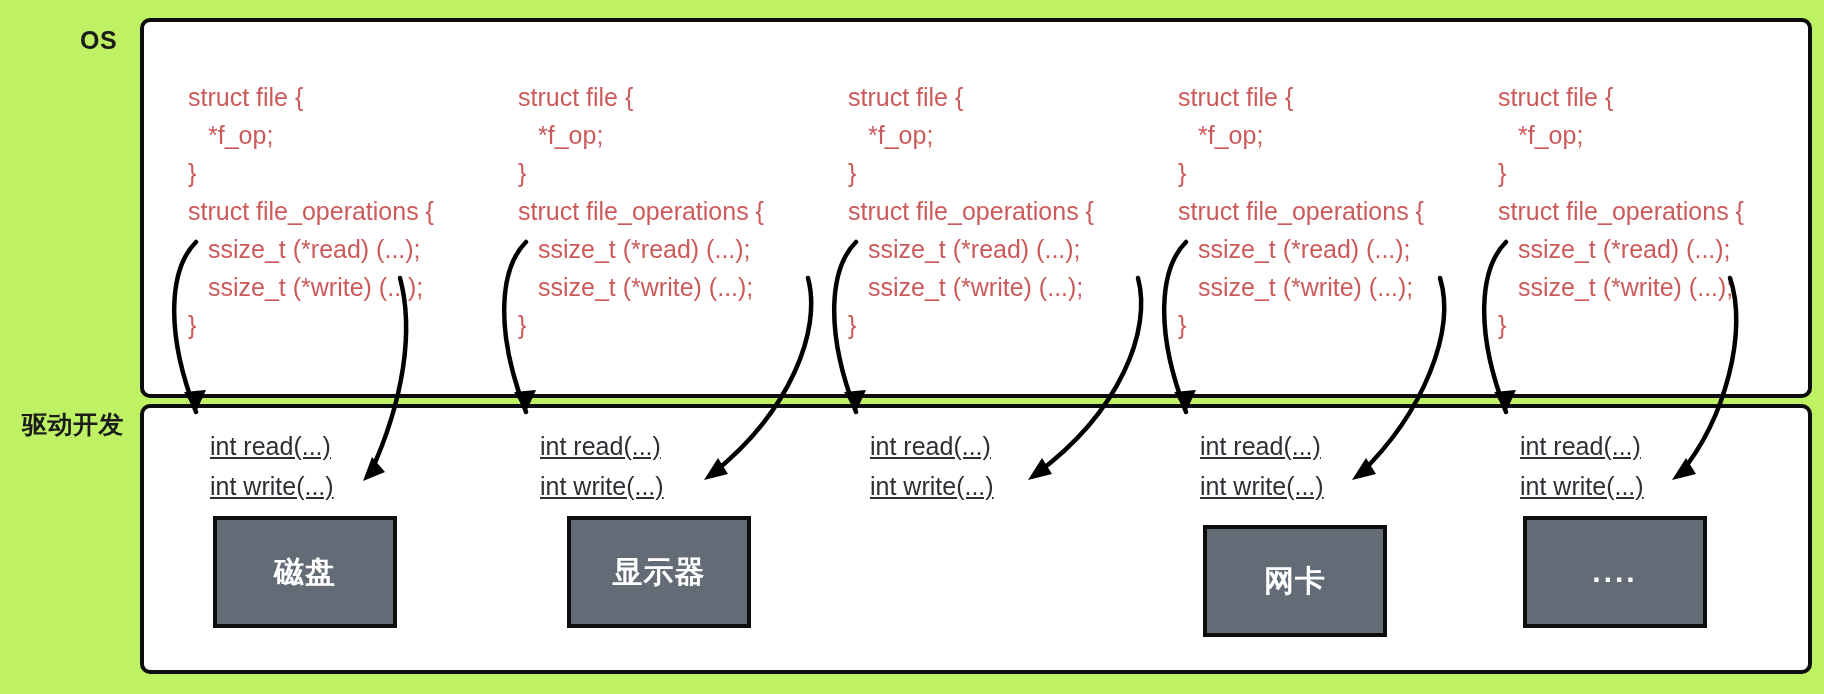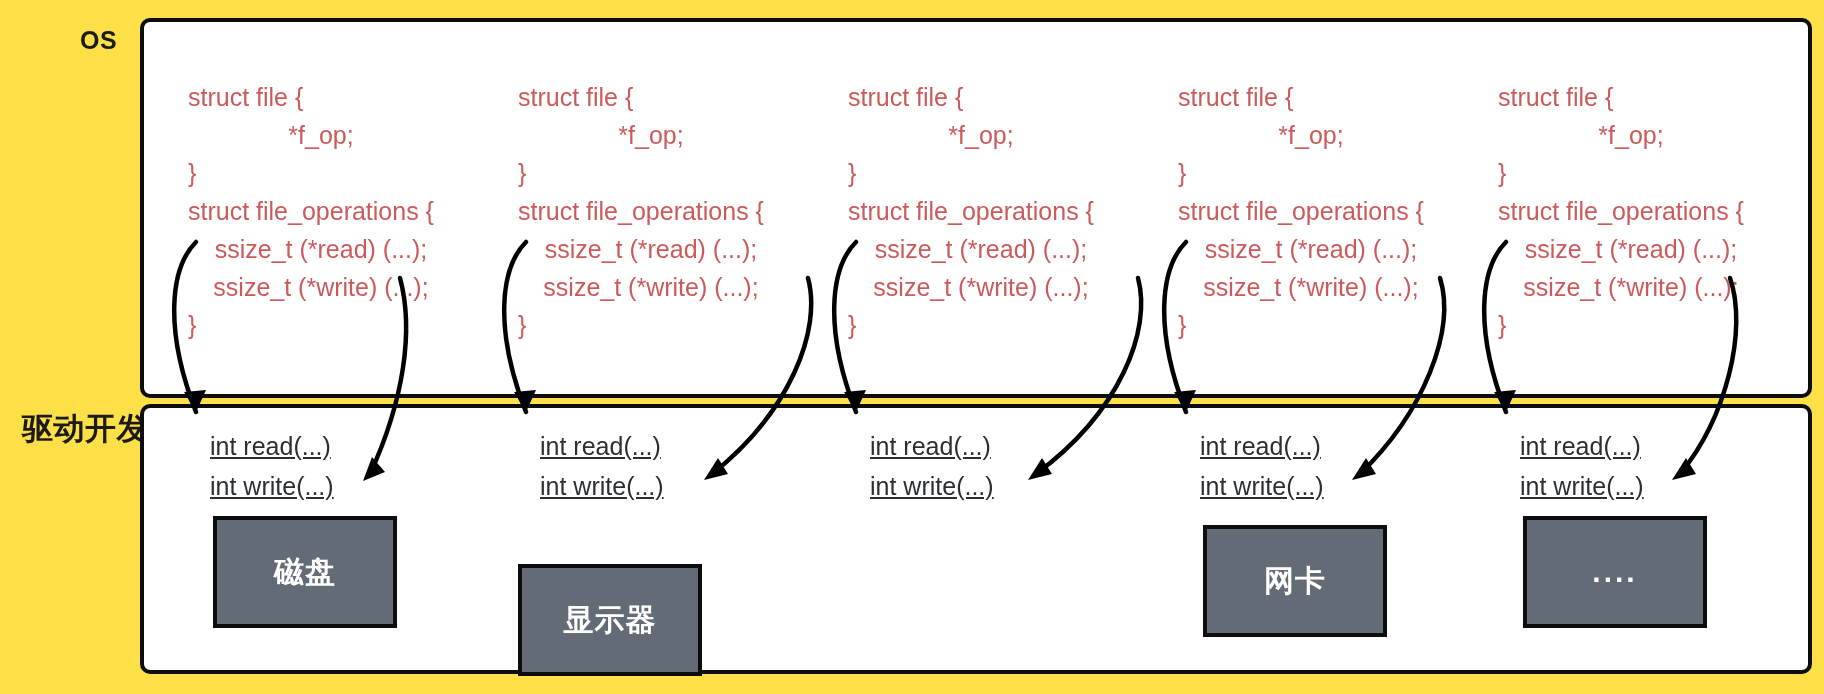--- a/index.html
+++ b/index.html
@@ -7,41 +7,41 @@
     padding: 0;
     background: #ffffff;
   }
   body {
     font-family: "Liberation Sans", "DejaVu Sans", sans-serif;
   }
   #stage {
     position: relative;
     width: 1824px;
     height: 694px;
-    background: #fde047;
+    background: #bef264;
     overflow: hidden;
   }
 
   
   .side-label {
     position: absolute;
     font-weight: bold;
     color: #1b1b1b;
     letter-spacing: 0.5px;
     white-space: nowrap;
   }
   #label-os {
     left: 80px;
     top: 26px;
     font-size: 25px;
   }
   #label-driver {
     left: 22px;
     top: 408px;
-    font-size: 31px;
+    font-size: 25px;
   }
 
   
   .panel {
     position: absolute;
     box-sizing: border-box;
     border: 4px solid #0d0d0d;
     border-radius: 10px;
     background: #ffffff;
   }
@@ -62,21 +62,21 @@
   .os-col {
     position: absolute;
     top: 78px;
     color: #cc5a5a;
     font-size: 25px;
     line-height: 38px;
     white-space: nowrap;
     font-family: "Liberation Sans", "DejaVu Sans", sans-serif;
   }
   .code-line { display: block; }
-  .indent1 { padding-left: 20px; text-align: center; }
+  .indent1 { padding-left: 20px; }
 
   
   .drv-col {
     position: absolute;
     top: 426px;
     color: #2b2f33;
     font-size: 25px;
     line-height: 40px;
     white-space: nowrap;
   }
@@ -194,21 +194,21 @@
   <div class="drv-col" style="left:1200px">
     <span class="drv-line">int  read(...)</span>
     <span class="drv-line">int  write(...)</span>
   </div>
   <div class="drv-col" style="left:1520px">
     <span class="drv-line">int  read(...)</span>
     <span class="drv-line">int  write(...)</span>
   </div>
 
   <div class="device-box" style="left:213px; top:516px; width:184px; height:112px;">磁盘</div>
-  <div class="device-box" style="left:518px; top:516px; width:184px; height:112px;margin-top:48px;">显示器</div>
+  <div class="device-box" style="left:567px; top:516px; width:184px; height:112px;">显示器</div>
   <div class="device-box" style="left:1203px; top:516px; width:184px; height:112px;margin-top:9px;">网卡</div>
   <div class="device-box dots" style="left:1523px; top:516px; width:184px; height:112px;">....</div>
 
   <svg id="arrow-layer" viewBox="0 0 1824 694">
     <defs></defs>
 
     <g>
       <path d="M 196,242 C 170,268 164,330 196,412"></path>
       <polygon points="196,412 184,392 206,390"></polygon>
     </g>

